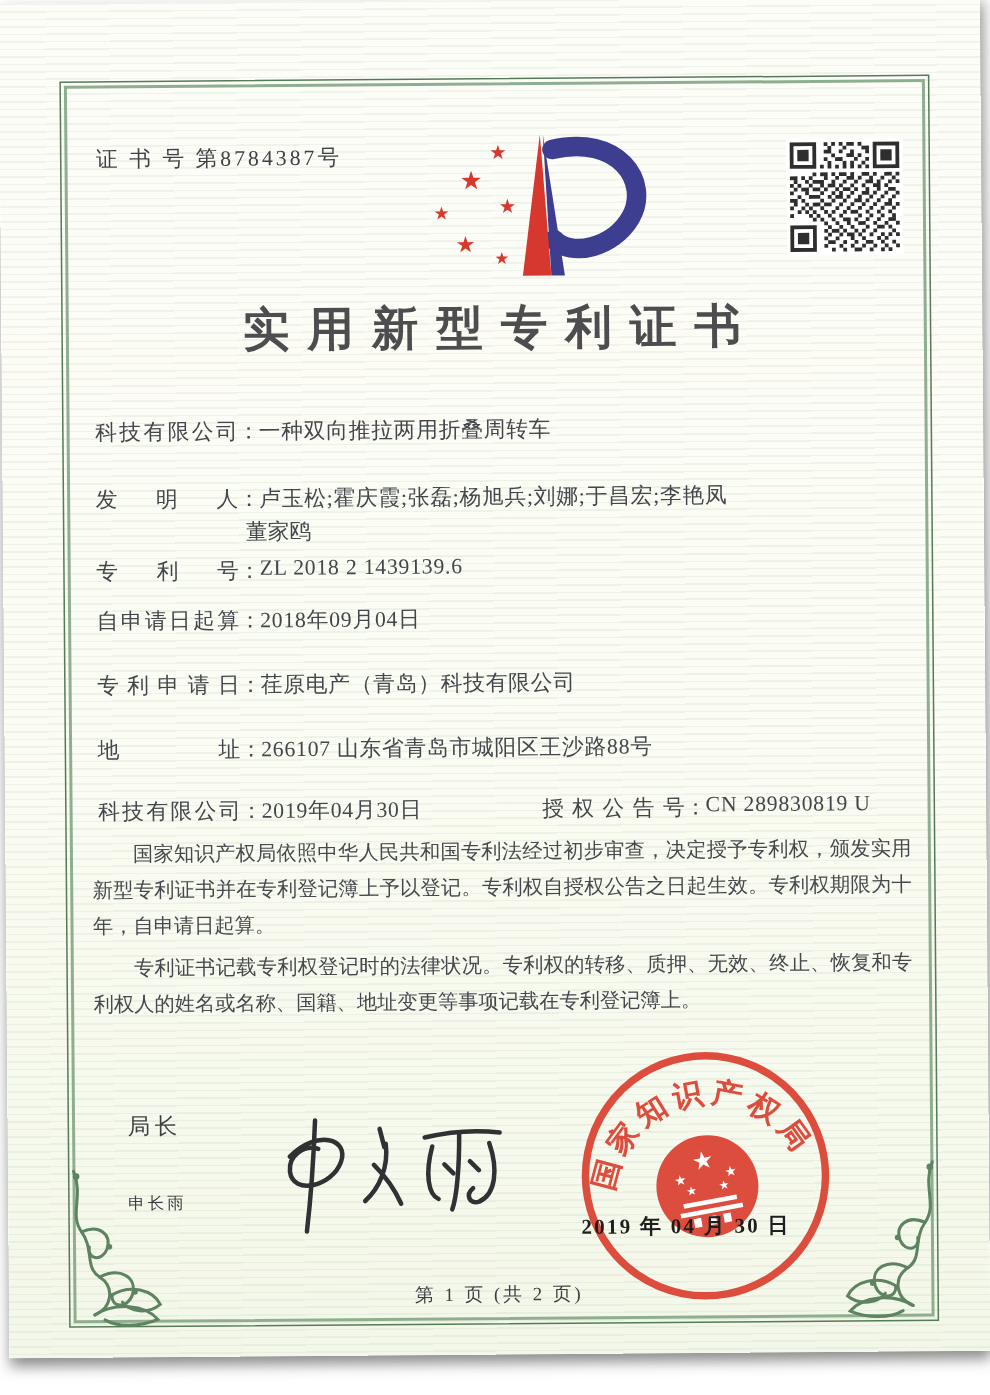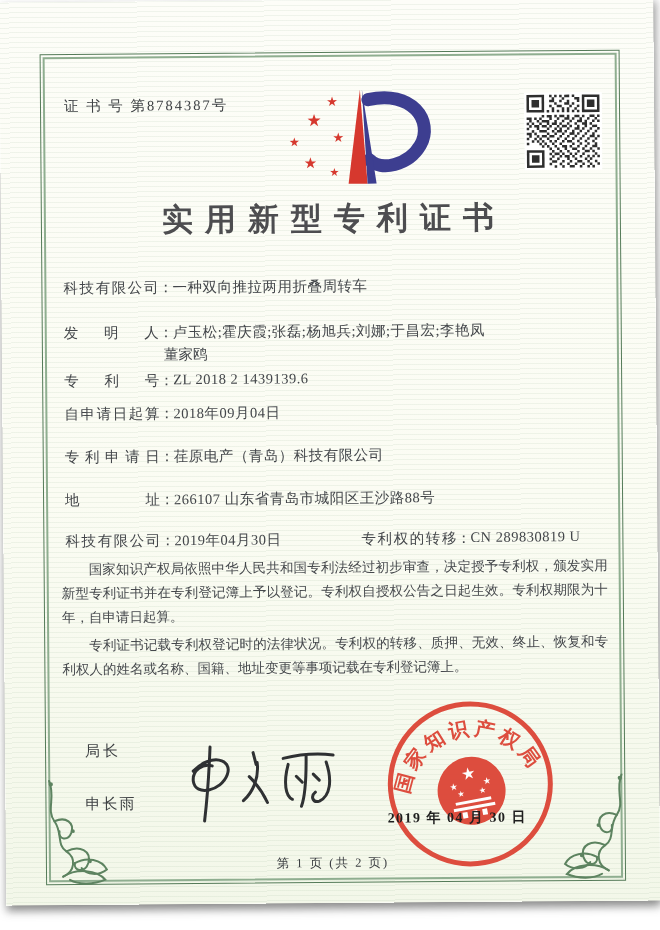--- a/index.html
+++ b/index.html
@@ -28,21 +28,21 @@
        vertical-align:top;}
   .colon{display:inline-block;width:14px;vertical-align:top;}
   .val{letter-spacing:.5px;}
   .row .group2{position:absolute;left:296px;top:0;}
   .inv-line2{position:absolute;left:162px;top:322px;font-size:14.5px;color:#43464a;}
   .paras{position:absolute;left:58px;top:556px;width:546px;font-size:13.5px;
          line-height:1.78;text-align:justify;color:#45484c;}
   .paras p{margin:0 0 4px 0;text-indent:2em;}
   .sign-title{position:absolute;left:80px;top:740px;font-size:15px;color:#3c3f42;
               letter-spacing:3px;}
-  .sign-name{position:absolute;left:80px;top:793px;font-size:15px;color:#3c3f42;
+  .sign-name{position:absolute;left:80px;top:793px;font-size:11px;color:#3c3f42;
              letter-spacing:2px;}
   .signature{position:absolute;left:150px;top:738px;width:210px;height:88px;}
   .seal{position:absolute;left:378px;top:698px;width:174px;height:174px;
         transform:rotate(-10deg);opacity:.94;}
   .seal-date{position:absolute;left:382px;top:810px;width:190px;font-size:14px;
              font-weight:700;color:#1e1e1e;letter-spacing:1.5px;}
   .footer{position:absolute;left:0;right:0;top:855px;text-align:center;
           font-size:12.5px;letter-spacing:2px;color:#3c3f42;}
   .flourish{position:absolute;width:84px;height:116px;}
   .fl-left{left:32px;top:772px;}
@@ -136,21 +136,21 @@
     <span class="lbl">专利申请日</span><span class="colon">：</span><span class="val">荏原电产（青岛）科技有限公司</span>
   </div>
 
   <div class="row" style="top:489px">
     <span class="lbl">地址</span><span class="colon">：</span><span class="val">266107 山东省青岛市城阳区王沙路88号</span>
   </div>
 
   <div class="row" style="top:530px">
     <span class="lbl">科技有限公司</span><span class="colon">：</span><span class="val">2019年04月30日</span>
     <span class="group2">
-      <span class="lbl">专利权的转移</span><span class="colon">：</span><span class="val">CN 289830819 U</span>
+      <span class="lbl">授权公告号</span><span class="colon">：</span><span class="val">CN 289830819 U</span>
     </span>
   </div>
 
   <div class="paras">
     <p>国家知识产权局依照中华人民共和国专利法经过初步审查，决定授予专利权，颁发实用新型专利证书并在专利登记簿上予以登记。专利权自授权公告之日起生效。专利权期限为十年，自申请日起算。</p>
     <p>专利证书记载专利权登记时的法律状况。专利权的转移、质押、无效、终止、恢复和专利权人的姓名或名称、国籍、地址变更等事项记载在专利登记簿上。</p>
   </div>
 
   <div class="sign-title">局长</div>
   <div class="sign-name">申长雨</div>

